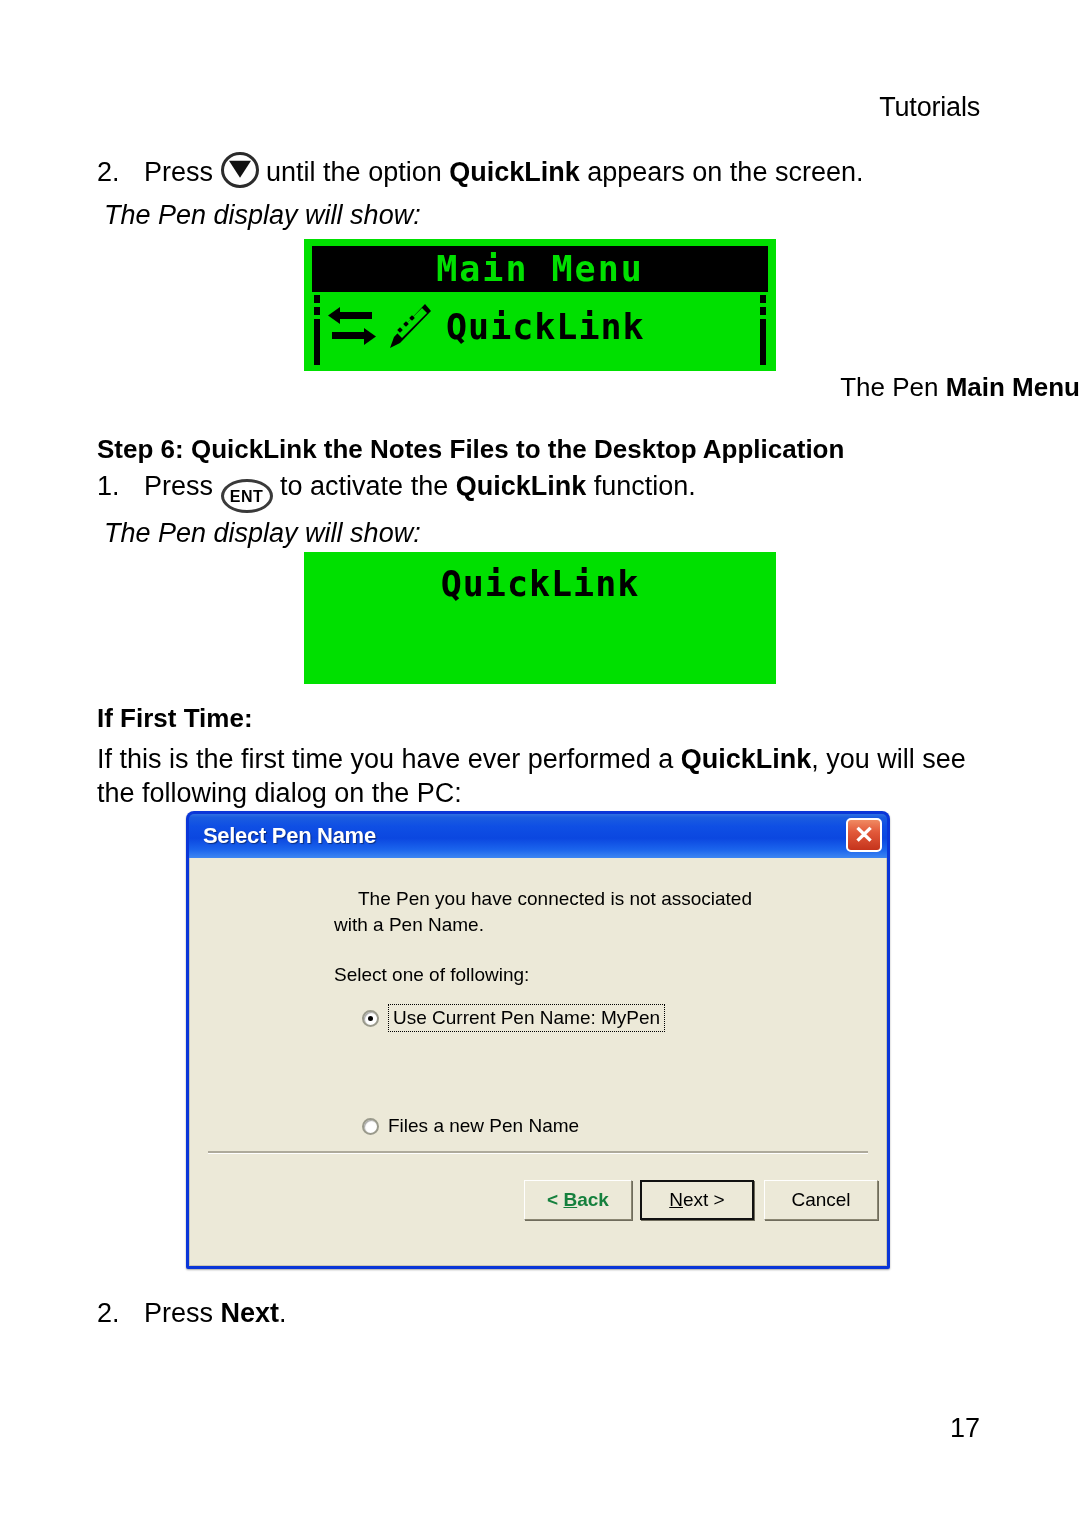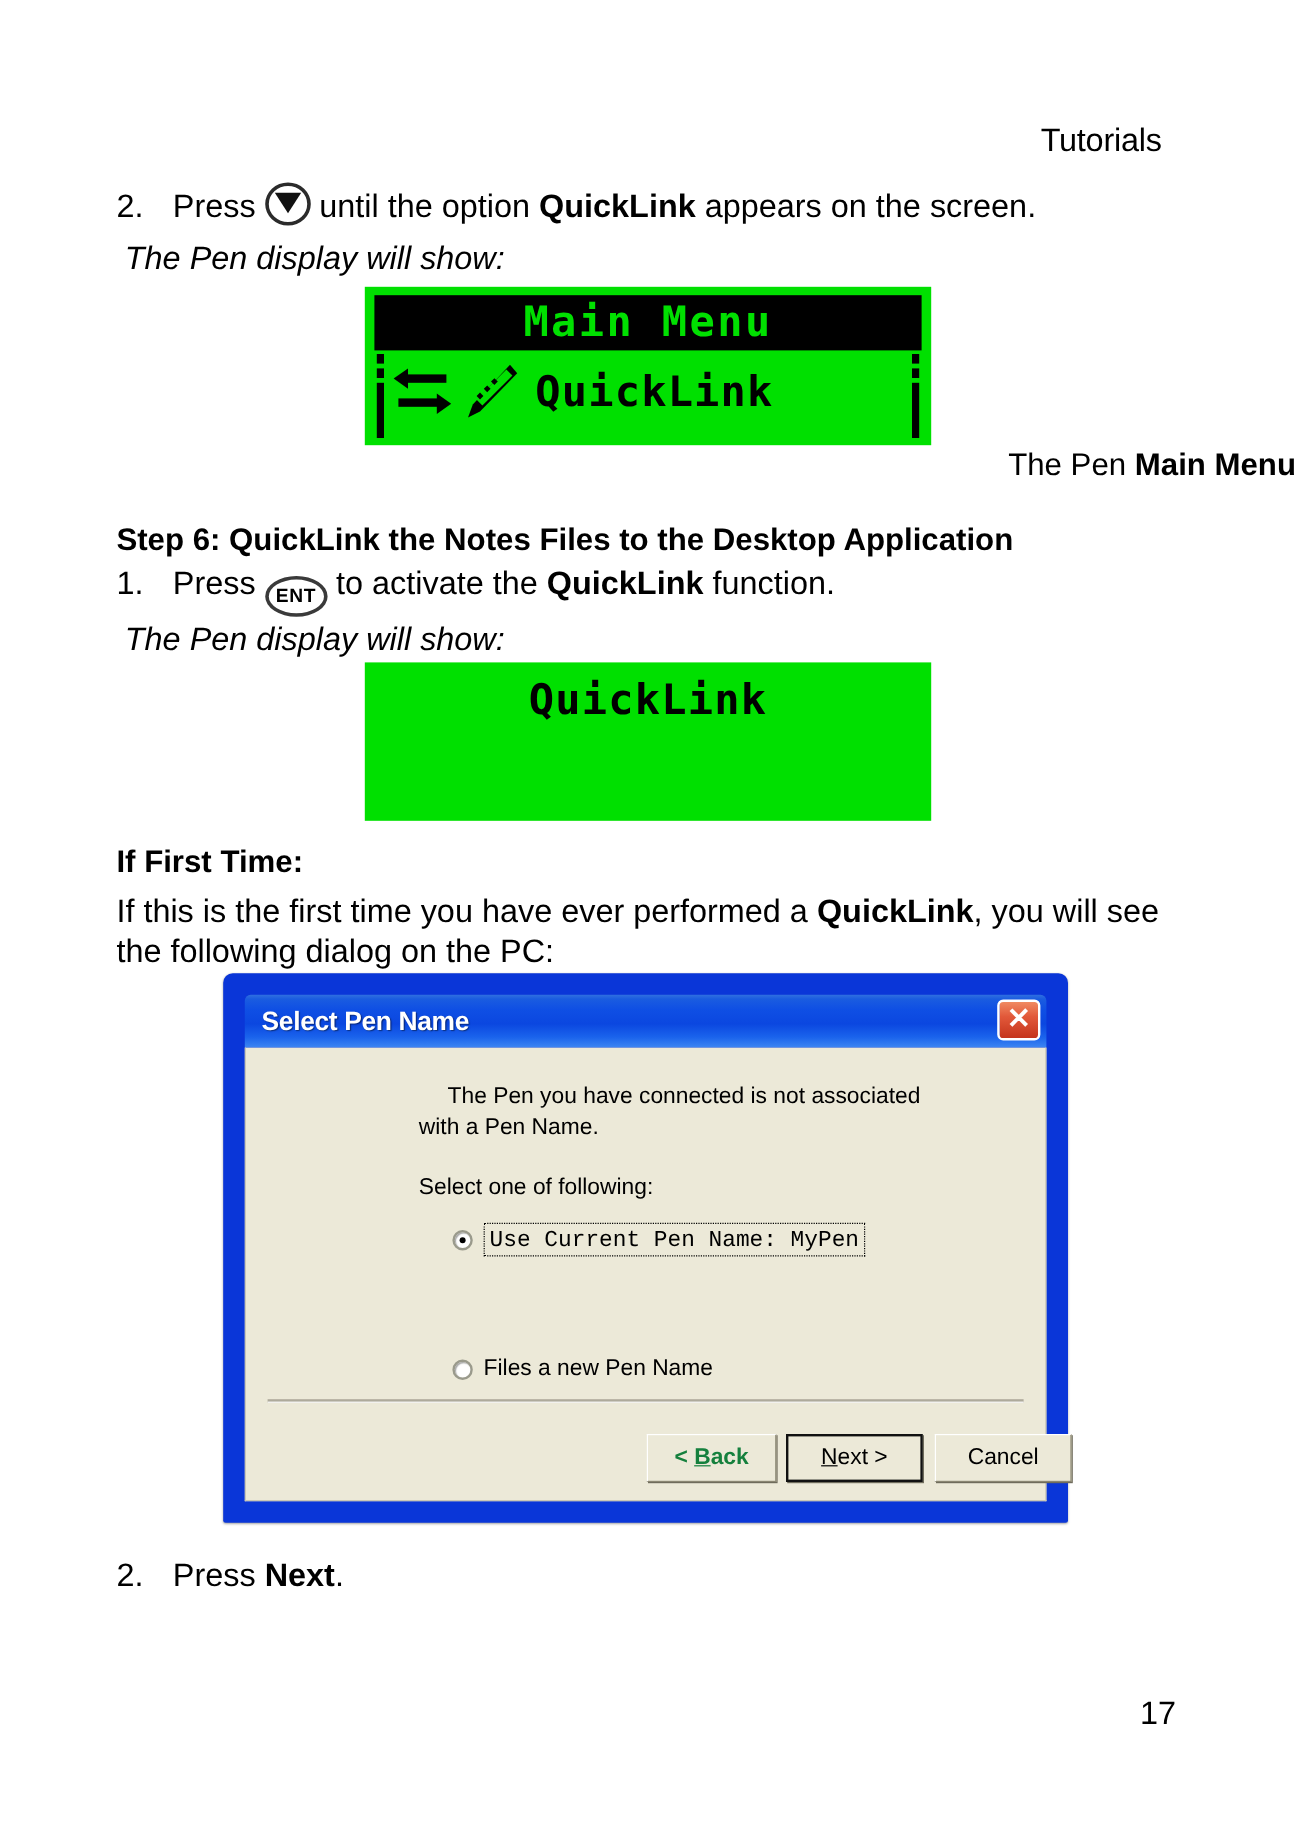--- a/index.html
+++ b/index.html
@@ -15,25 +15,24 @@
     color: #000000;
     overflow: hidden;
   }
 
   
   .abs { position: absolute; }
   .b   { font-weight: bold; }
 
   
   #header-tutorials {
-    right: 112px;
+    right: 100px;
     top: 92px;
     font-size: 27px;
     letter-spacing: -0.2px;
-    margin-top: 10px;
   }
 
   
   .step-row {
     left: 97px;
     font-size: 27px;
     line-height: 34px;
     white-space: nowrap;
   }
   .step-num {
@@ -174,21 +173,21 @@
   
   #dialog {
     position: absolute;
     left: 186px;
     top: 811px;
     width: 704px;
     height: 458px;
     background: #0a36d8;
     border-radius: 8px 8px 2px 2px;
     box-sizing: border-box;
-    padding: 18px;
+    padding: 3px;
     box-shadow: 0 1px 2px rgba(0,0,0,.35);
   }
   #dialog-titlebar {
     height: 44px;
     border-radius: 5px 5px 0 0;
     background: linear-gradient(to bottom,
                 #2f6fe0 0%, #1a5ce0 8%, #0f4fe4 28%,
                 #0b47e0 55%, #1a63ec 80%, #3d86f2 100%);
     display: flex;
     align-items: center;
@@ -385,21 +384,21 @@
     <span id="dialog-title">Select Pen Name</span>
     <span id="dialog-close">✕</span>
   </div>
 
   <div id="dialog-body">
 
     <div class="dlg-text" style="left:144px; top:28px;margin-left:24px;">The Pen you have connected is not associated</div>
     <div class="dlg-text" style="left:144px; top:54px;">with a Pen Name.</div>
     <div class="dlg-text" style="left:144px; top:104px;">Select one of following:</div>
 
-    <div class="radio-row" style="left:172px; top:146px;font-family:Liberation Mono, monospace;">
+    <div class="radio-row" style="left:172px; top:146px;">
       <span class="radio checked"></span>
       <span class="radio-label focus">Use Current Pen Name:  MyPen</span>
     </div>
 
 
     <div class="radio-row" style="left:172px; top:257px;">
       <span class="radio"></span>
       <span class="radio-label">Files a new Pen Name</span>
     </div>
 

